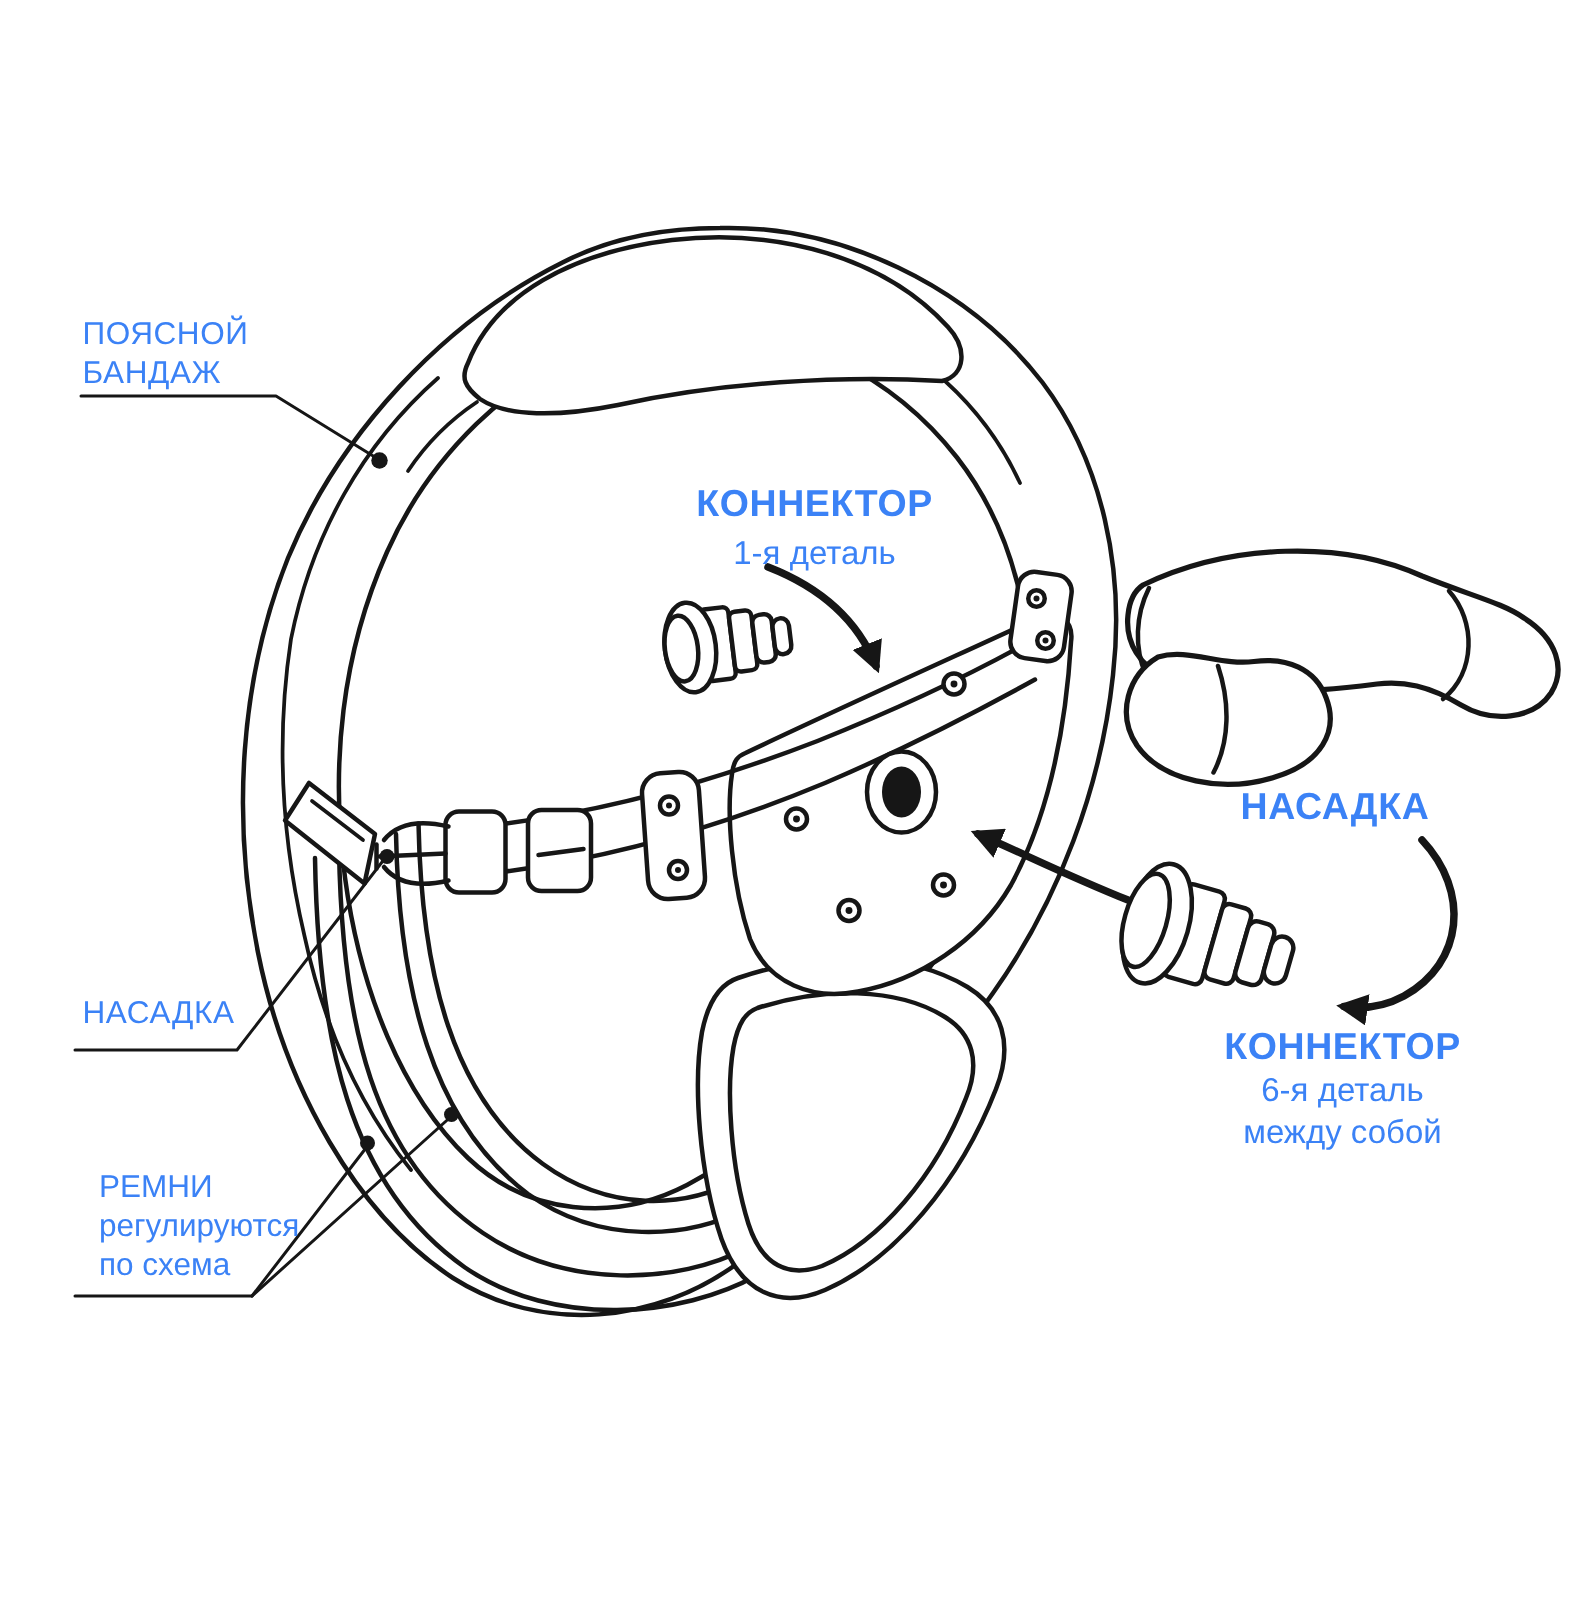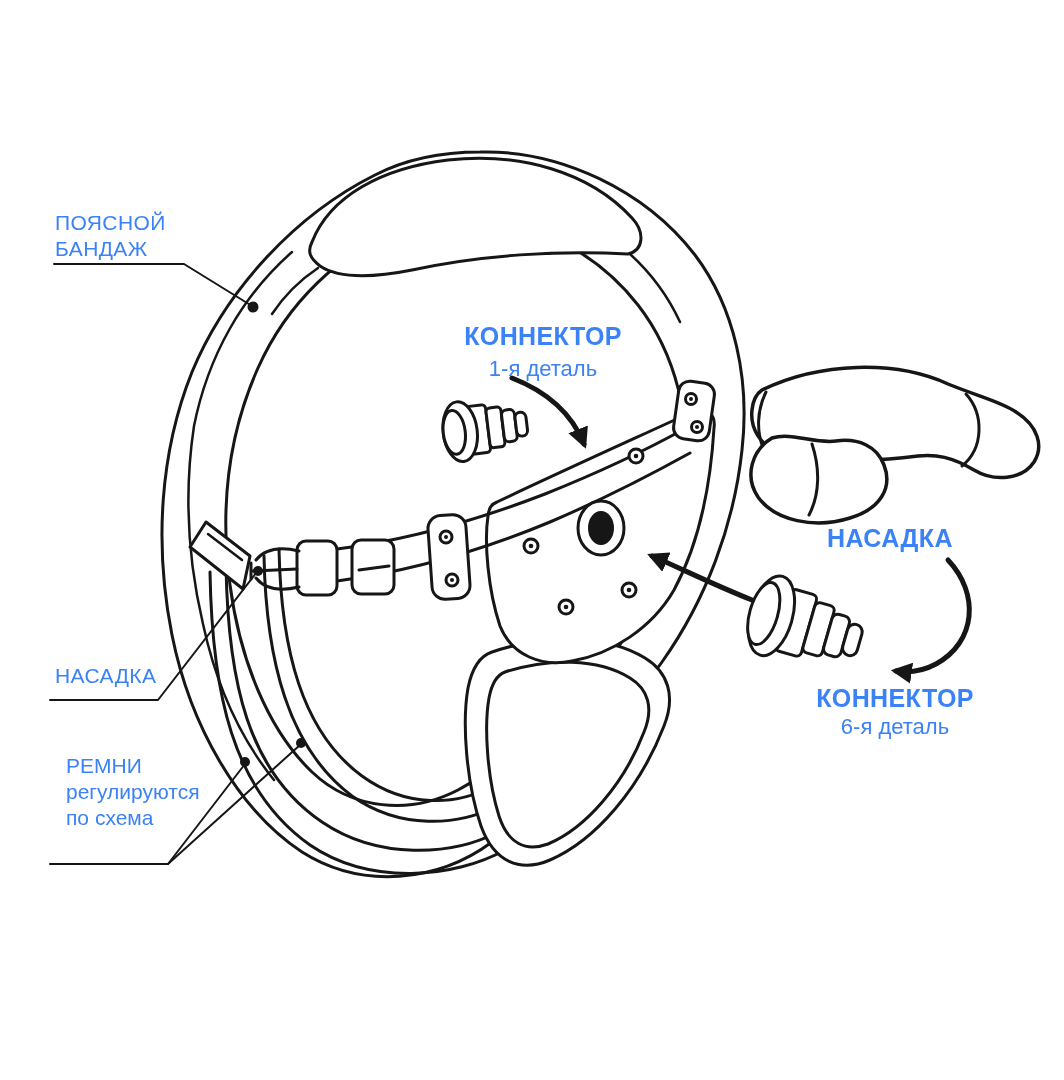--- a/index.html
+++ b/index.html
@@ -14,21 +14,21 @@
   .conn1 .s{font-size:22px;margin-top:5px;}
   .titleblock{left:752px;top:202px;width:286px;text-align:center;}
   .titleblock .tb1,.titleblock .tb2{font-size:30px;line-height:34px;}
   .titleblock .tb3{font-size:44px;line-height:48px;letter-spacing:1.5px;margin-top:2px;}
   .nasadka{left:780px;top:524px;width:220px;text-align:center;font-weight:700;font-size:25px;letter-spacing:.4px;}
   .conn2{left:770px;top:684px;width:250px;text-align:center;}
   .conn2 .t{font-weight:700;font-size:25px;letter-spacing:.4px;}
   .conn2 .s{font-size:22px;line-height:28px;}
   .conn2 .s:first-of-type{margin-top:4px;}
   .fastex{left:55px;top:664px;font-size:21px;letter-spacing:.4px;}
-  .remni{left:66px;top:753px;font-size:21px;line-height:26px;}
+  .remni{left:66px;top:779px;font-size:21px;line-height:26px;}
 </style>
 </head>
 <body>
 
 <div id="canvas">
 
   <svg width="1064" height="1080" viewBox="0 0 1064 1080">
     <defs>
       <marker id="ah" viewBox="0 0 10 10" refX="7.5" refY="5" markerWidth="4.2" markerHeight="4.2" orient="auto-start-reverse">
         <path d="M0,0 L10,5 L0,10 Z" fill="#161616"></path>
@@ -179,20 +179,21 @@
   </div>
 
 
   <div class="lbl nasadka">
     <span>НАСАДКА</span>
   </div>
 
   <div class="lbl conn2">
     <span class="t">КОННЕКТОР</span>
     <span class="s">6-я деталь</span>
+    <span class="s">между собой</span>
   </div>
 
   <div class="lbl fastex">
     <span>НАСАДКА</span>
   </div>
 
   <div class="lbl remni">
     <span>РЕМНИ</span>
     <span>регулируются</span>
     <span>по схема</span>

